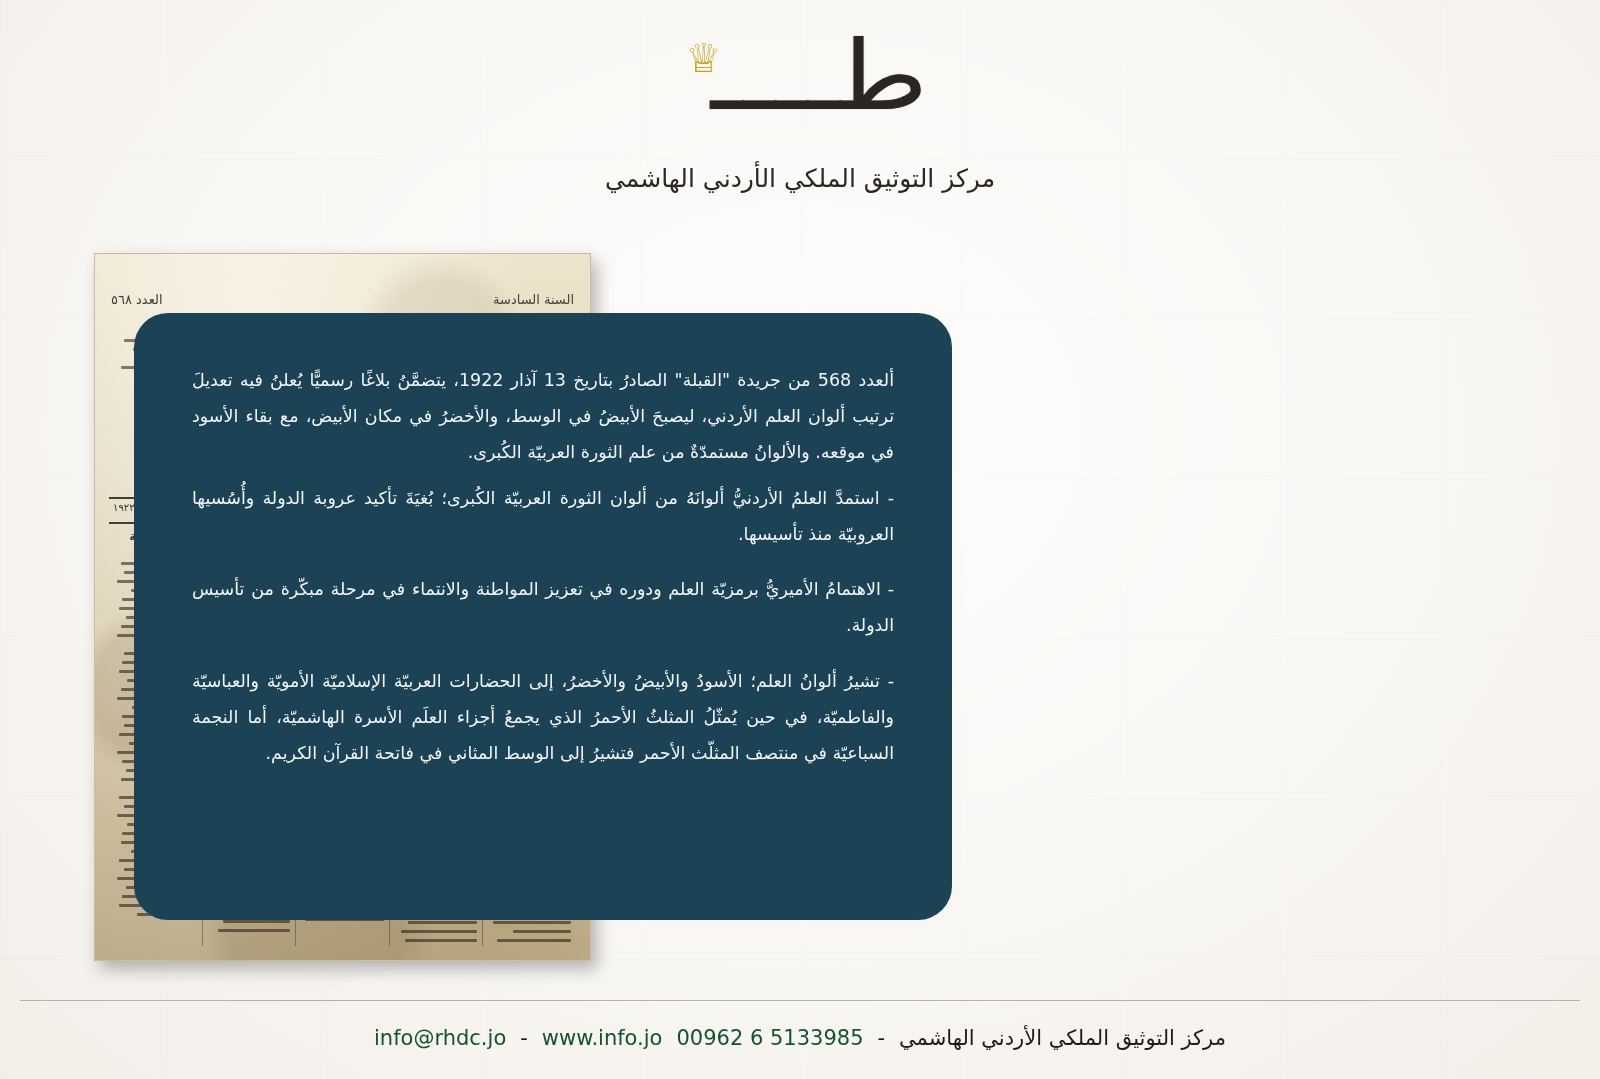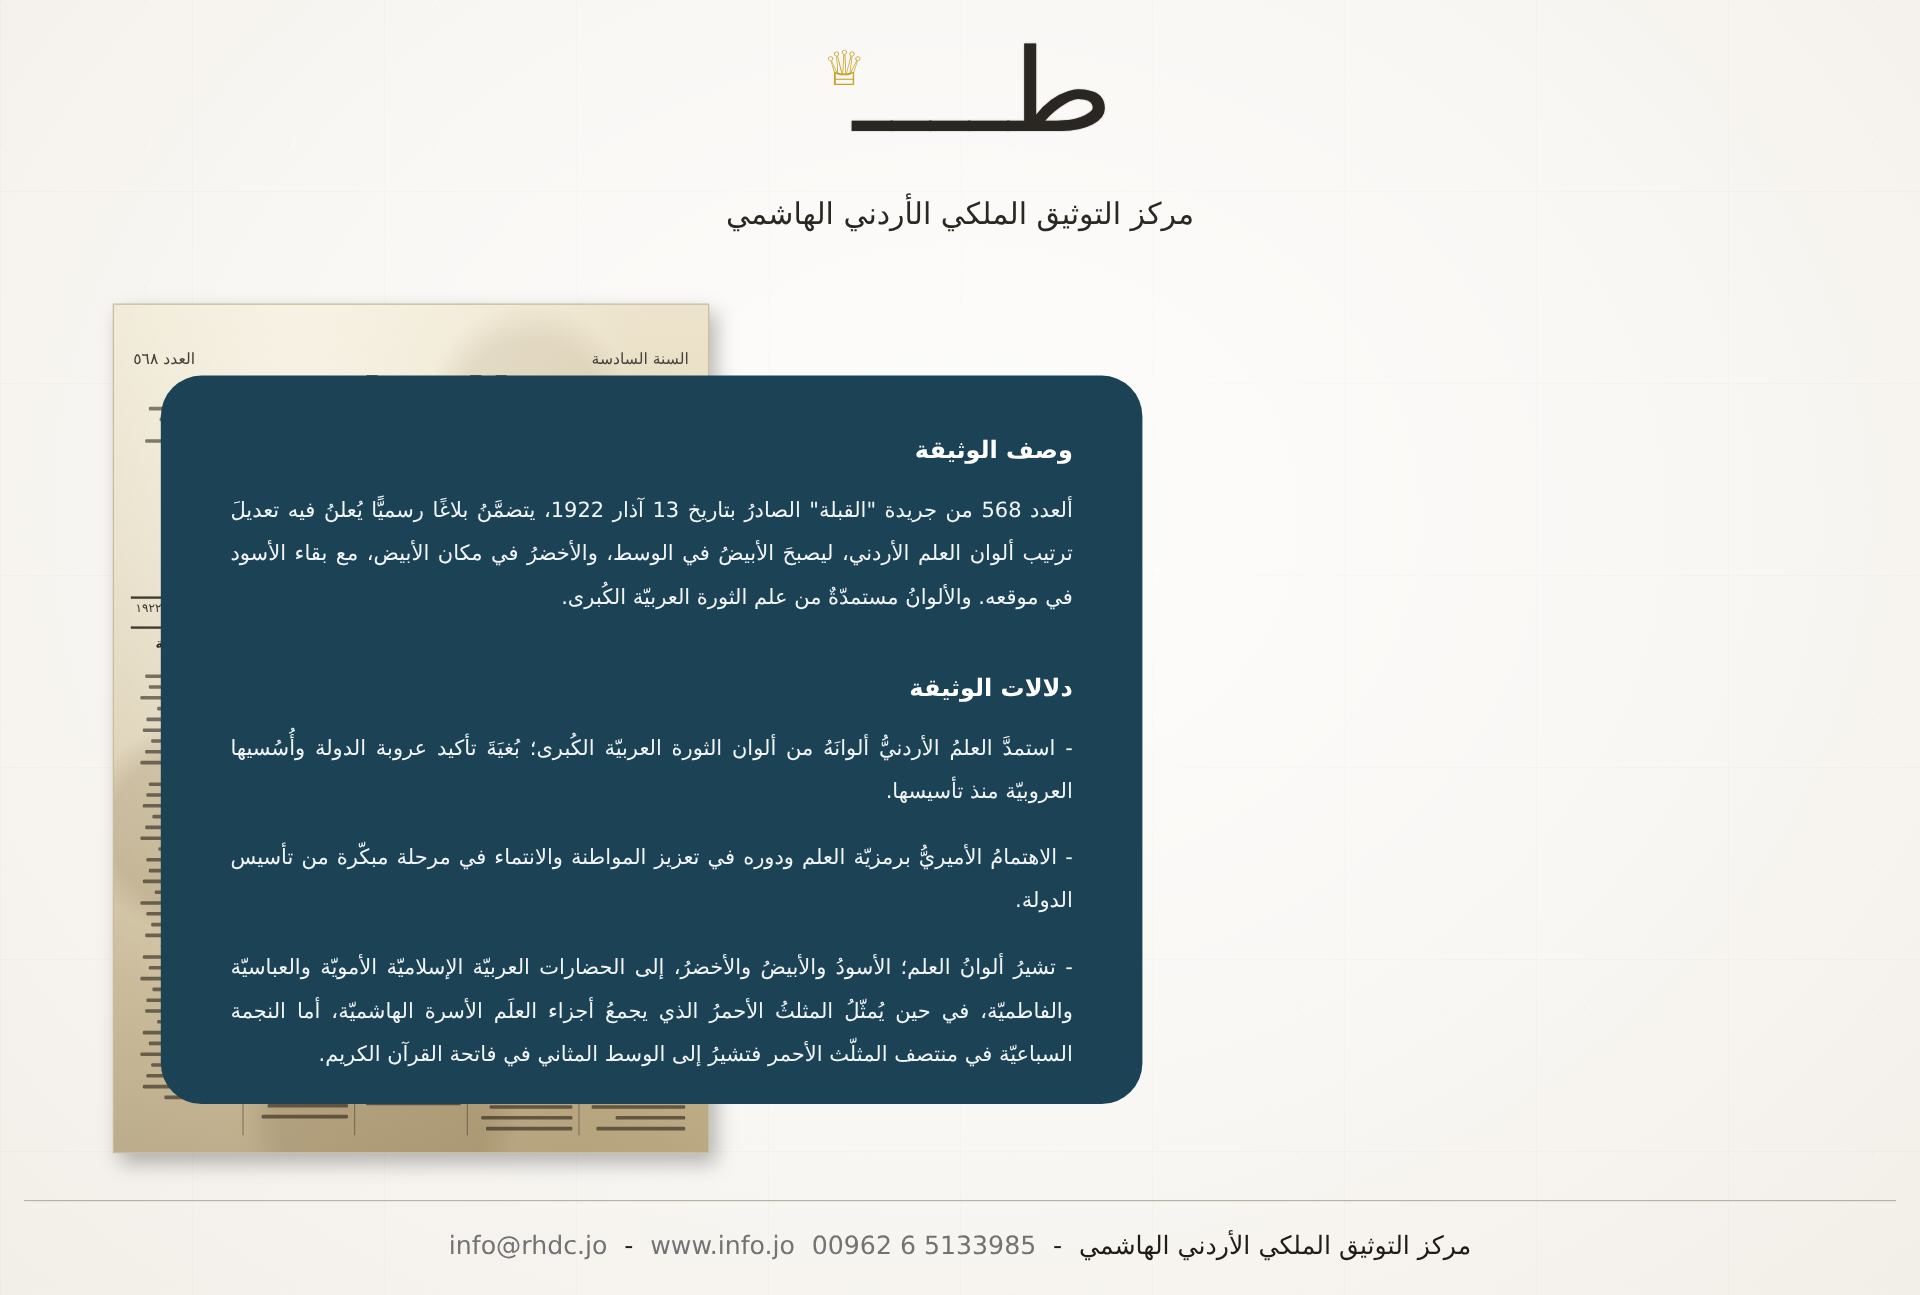--- a/index.html
+++ b/index.html
@@ -277,21 +277,21 @@
     gap: 14px;
     direction: rtl;
     font-size: 21px;
     color: #1f1c18;
   }
   .footer .org { font-weight: 400; }
   .footer .contact {
     direction: ltr;
     unicode-bidi: isolate;
   }
-  .footer a, .footer .contact { color: #737373; text-decoration: none; }
+  .footer a, .footer .contact { color: #14532d; text-decoration: none; }
 </style>
 </head>
 <body>
 
 <div class="bg-pattern"></div>
 <div class="bg-vignette"></div>
 
 <div class="page">
 
   <div class="brand">
@@ -581,24 +581,22 @@
             <i style="width:94%"></i>
             <i style="width:72%"></i>
         </div>
       </div>
     </div>
 
     <div class="scan-fade"></div>
   </div>
 
   <div class="info-panel">
-    <div class="panel-heading">وصف الوثيقة</div>
     <div class="panel-paragraph">ألعدد 568 من جريدة "القبلة" الصادرُ بتاريخ 13 آذار 1922، يتضمَّنُ بلاغًا رسميًّا يُعلنُ فيه تعديلَ ترتيب ألوان العلم الأردني، ليصبحَ الأبيضُ في الوسط، والأخضرُ في مكان الأبيض، مع بقاء الأسود في موقعه. والألوانُ مستمدّةٌ من علم الثورة العربيّة الكُبرى.</div>
 
-    <div class="panel-heading second">دلالات الوثيقة</div>
     <ul class="panel-list">
       <li>- استمدَّ العلمُ الأردنيُّ ألوانَهُ من ألوان الثورة العربيّة الكُبرى؛ بُغيَةَ تأكيد عروبة الدولة وأُسُسيها العروبيّة منذ تأسيسها.</li>
       <li>- الاهتمامُ الأميريُّ برمزيّة العلم ودوره في تعزيز المواطنة والانتماء في مرحلة مبكّرة من تأسيس الدولة.</li>
       <li>- تشيرُ ألوانُ العلم؛ الأسودُ والأبيضُ والأخضرُ، إلى الحضارات العربيّة الإسلاميّة الأمويّة والعباسيّة والفاطميّة، في حين يُمثّلُ المثلثُ الأحمرُ الذي يجمعُ أجزاء العلَم الأسرة الهاشميّة، أما النجمة السباعيّة في منتصف المثلّث الأحمر فتشيرُ إلى الوسط المثاني في فاتحة القرآن الكريم.</li>
     </ul>
   </div>
 
   <div class="footer-rule"></div>
   <div class="footer">
     <span class="org">مركز التوثيق الملكي الأردني الهاشمي</span>

